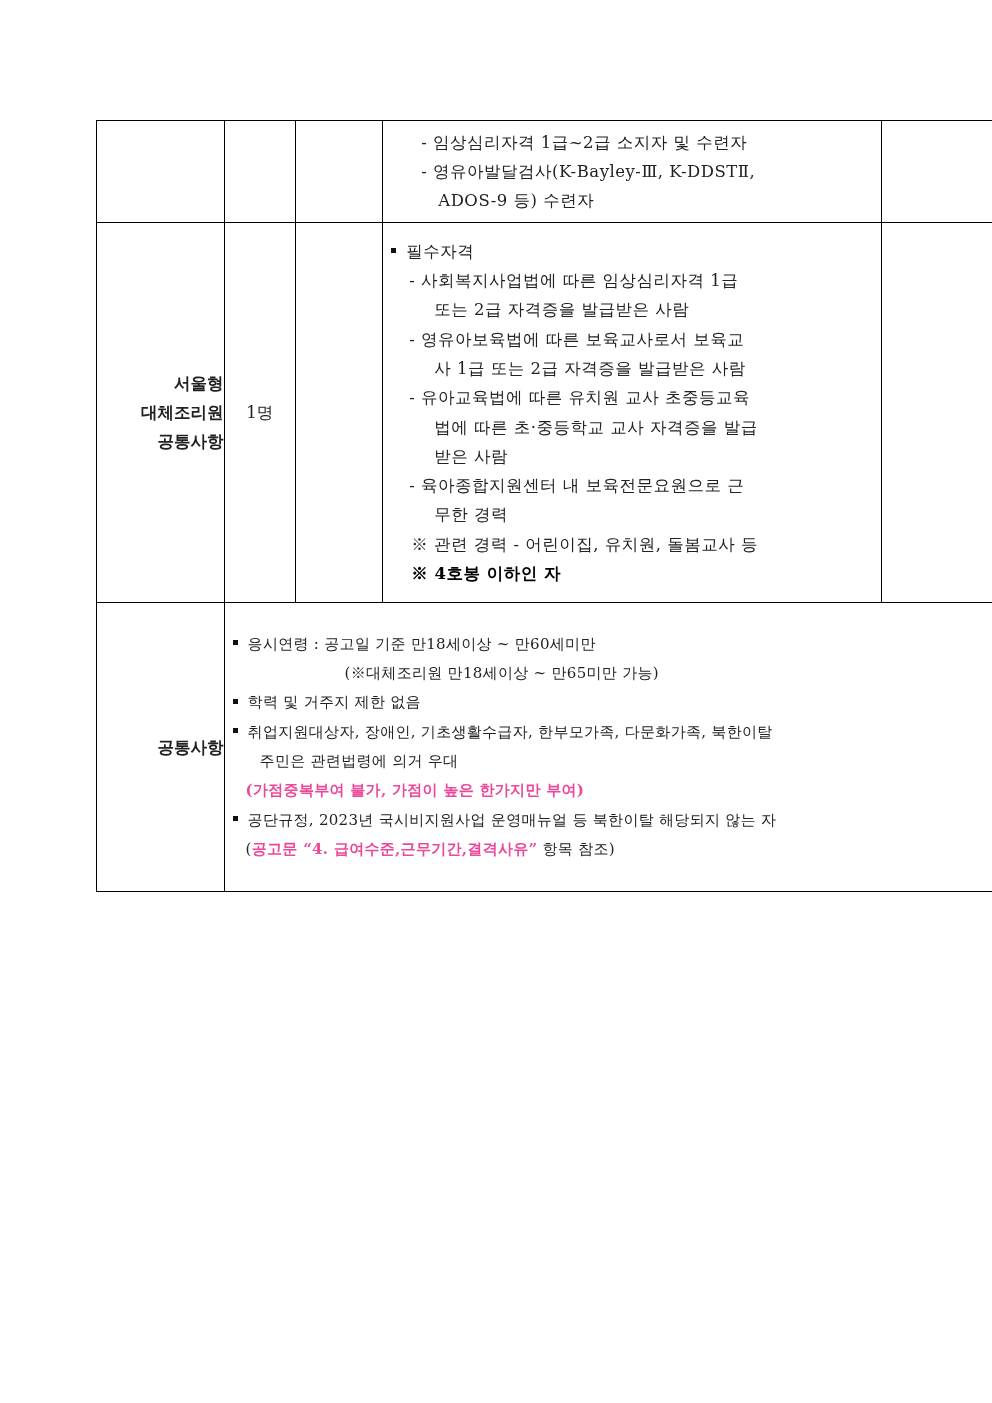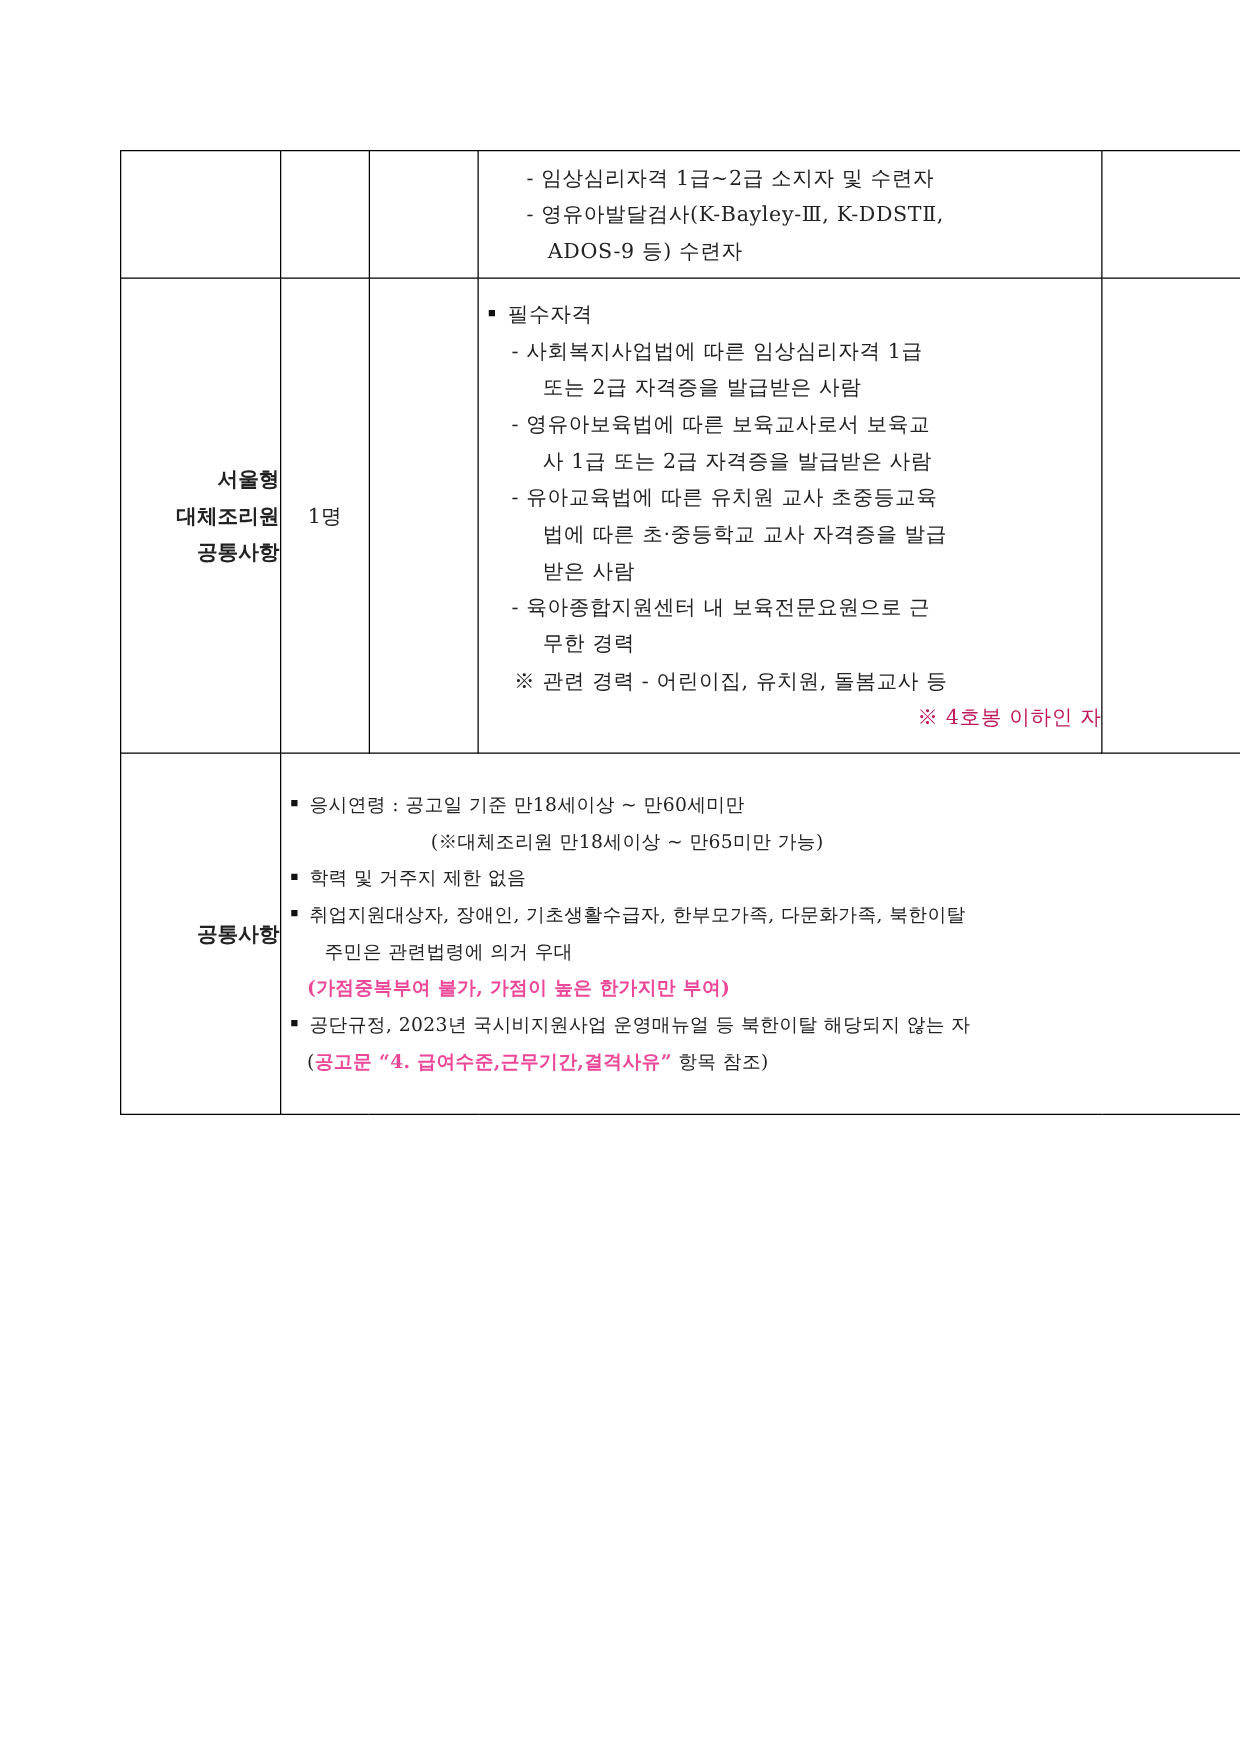--- a/index.html
+++ b/index.html
@@ -10,21 +10,21 @@
     .hd { text-align: right; font-weight: bold; line-height: 29px; }
     .num { text-align: center; margin-left: 16px; }
     .ln { line-height: 29.3px; white-space: nowrap; letter-spacing: 0.5px; }
     .cell4 { padding: 6px 0 6px 8px !important; }
     .i1 { padding-left: 30px; }
     .i1b { padding-left: 47px; }
     .i2 { padding-left: 18px; }
     .i2b { padding-left: 43px; }
     .i3 { padding-left: 20px; }
     .bullet { display: inline-block; width: 5px; height: 5px; background: #111; margin-right: 10px; vertical-align: middle; position: relative; top: -2px; }
-    .blue { color: #be185d; font-weight: normal; text-align: right; }
+    .blue { color: #000000; font-weight: bold; }
     .bold { font-weight: bold; color: #ec4899; }
     .common { padding: 20px 8px 20px 8px !important; }
     .cl { line-height: 29.3px; white-space: nowrap; font-size: 15px; letter-spacing: 0.3px; }
     .cl.ind { padding-left: 27px; }
     .cl.sub { padding-left: 112px; }
     .cl.par { padding-left: 13px; }
   </style>
 </head>
 <body>
 

